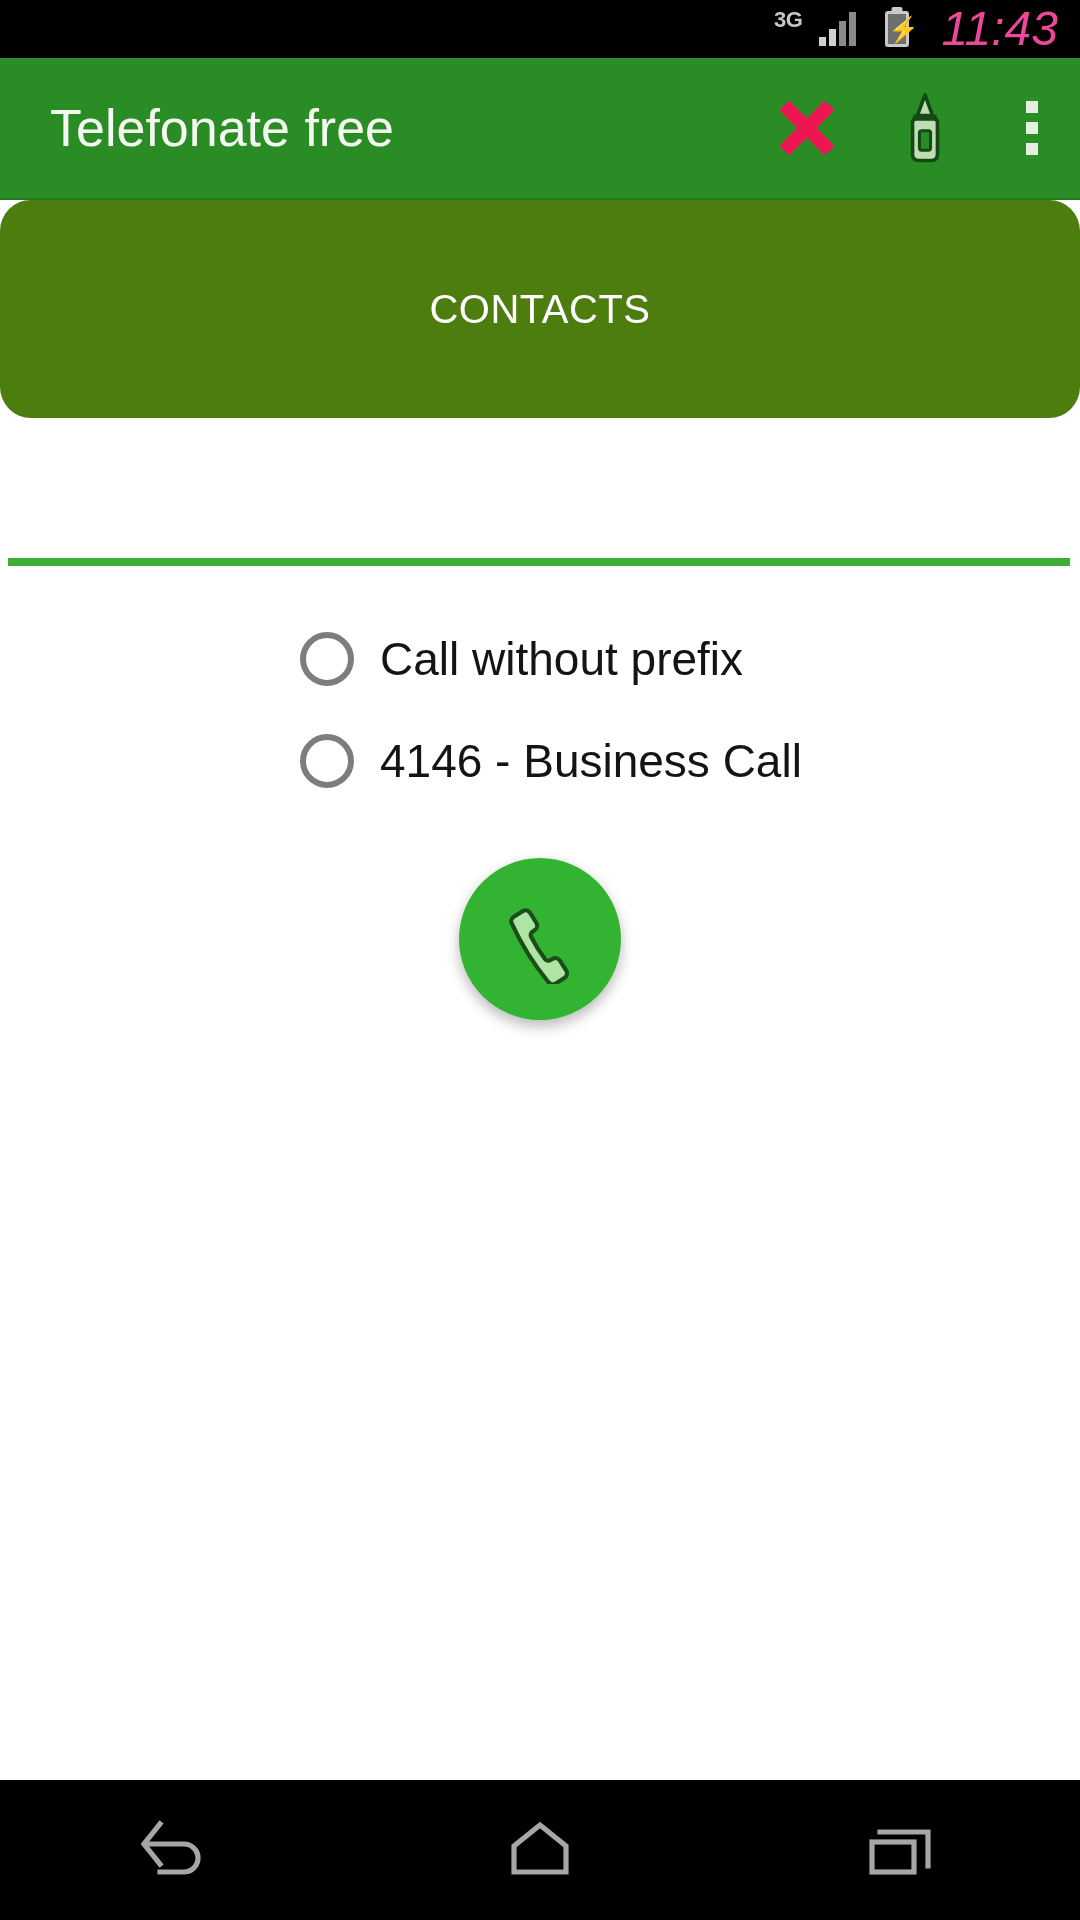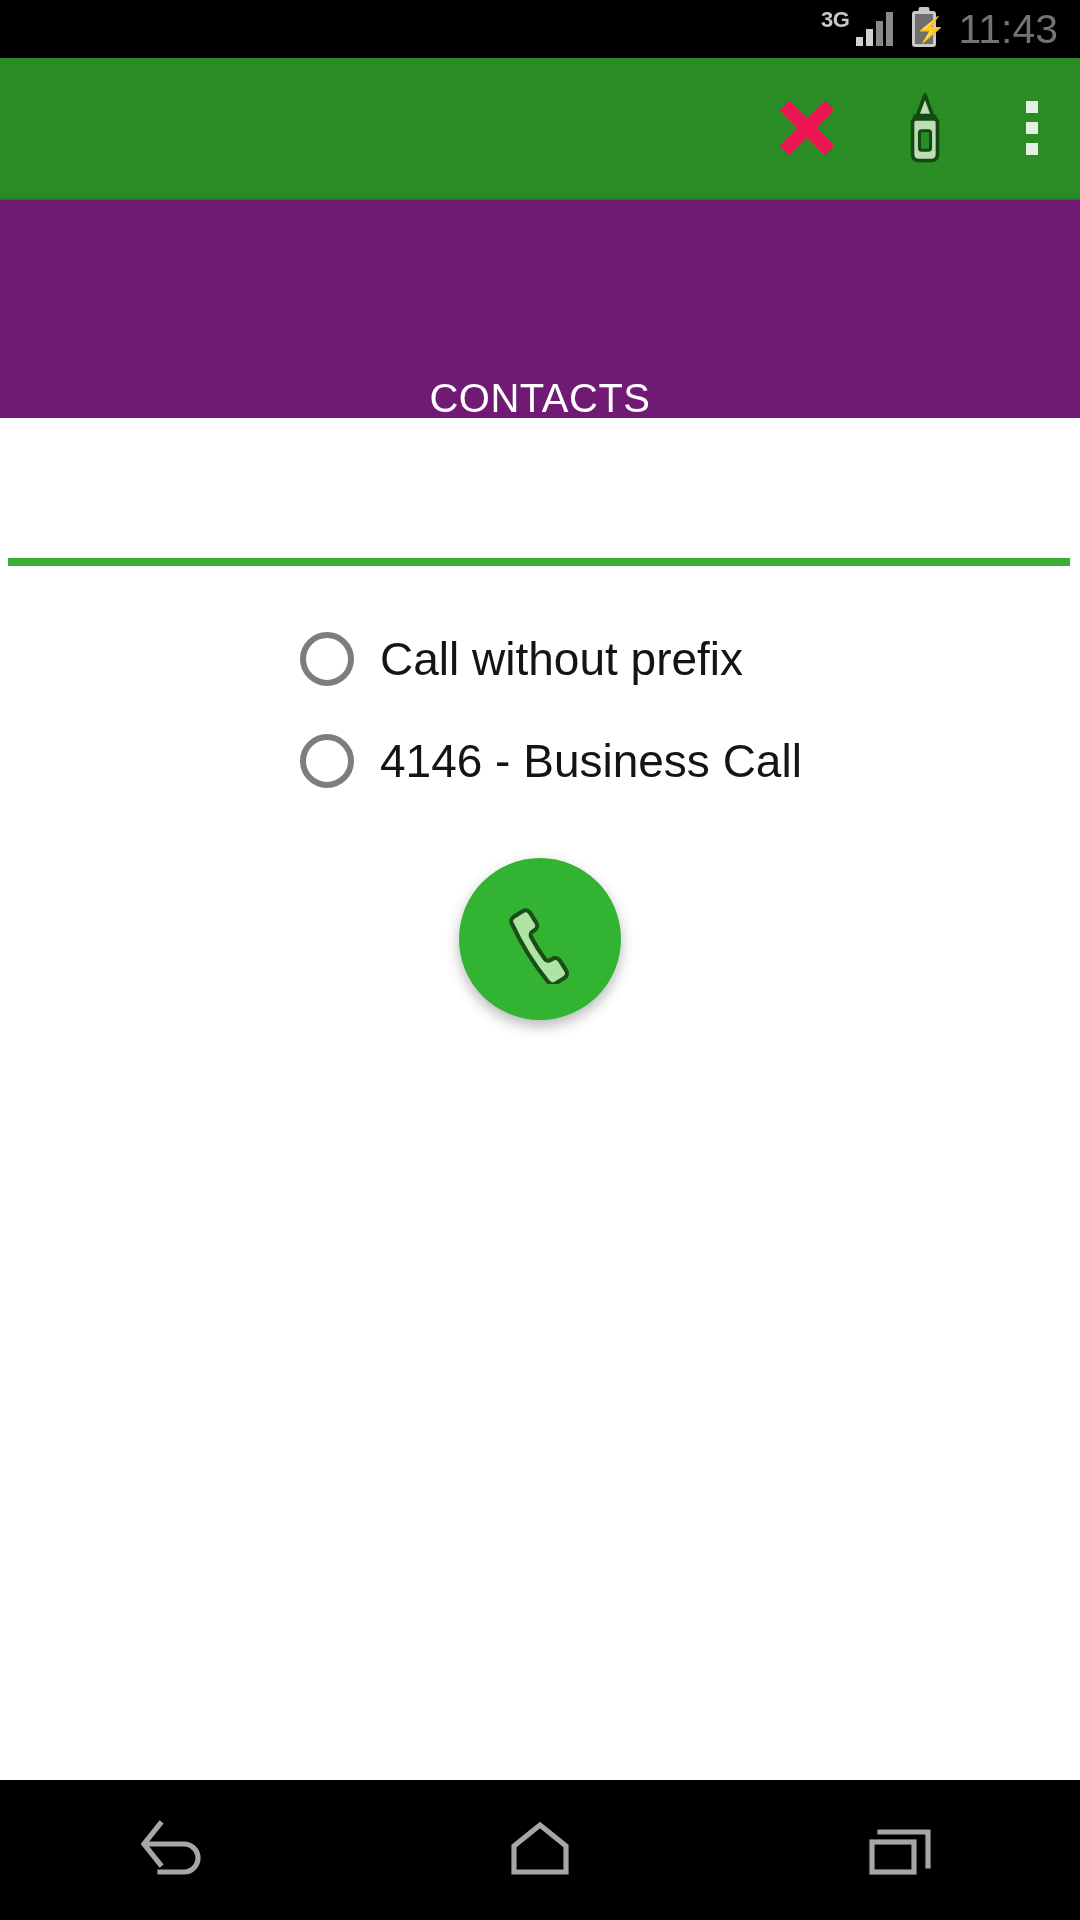--- a/index.html
+++ b/index.html
@@ -24,21 +24,21 @@
     background: #000000;
     display: flex;
     align-items: center;
     justify-content: flex-end;
     padding-right: 22px;
     box-sizing: border-box;
   }
   .status-right {
     display: flex;
     align-items: center;
-    gap: 6px;
+    gap: 16px;
   }
   .net-type {
     color: #c8c8c8;
     font-size: 22px;
     font-weight: bold;
     line-height: 1;
     position: relative;
     top: -9px;
     margin-right: 1px;
     letter-spacing: -0.5px;
@@ -85,24 +85,25 @@
     position: absolute;
     top: 50%; left: 50%;
     transform: translate(-50%,-50%);
     width: 100%;
     text-align: center;
     font-size: 25px;
     line-height: 1;
     color: #1b1b1b;
   }
   .clock {
-    color: #737373;
-    font-size: 41px;
+    color: #ec4899;
+    font-size: 48px;
     line-height: 1;
     letter-spacing: 0px;
+    font-style: italic;
   }
 
   
   .action-bar {
     position: absolute;
     top: 58px; left: 0;
     width: 1080px;
     height: 142px;
     background: #2a8c24;
     display: flex;
@@ -155,23 +156,24 @@
     width: 12px; height: 12px;
     background: #e6f0e2;
   }
 
   
   .tab-bar {
     position: absolute;
     top: 200px; left: 0;
     width: 1080px;
     height: 218px;
-    background: #701a75;
-    display: flex;
-    align-items: flex-end;
+    background: #4d7c0f;
+    display: flex;
+    align-items: center;
+    border-radius: 31px;
   }
   .tab {
     flex: 1 1 0;
     text-align: center;
     color: #ffffff;
     font-size: 40px;
     letter-spacing: 0.5px;
     line-height: 1;
     white-space: nowrap;
   }
@@ -279,20 +281,21 @@
         <i class="sb4"></i>
     </span>
     <span class="battery">
       <span class="bolt">⚡</span>
     </span>
     <span class="clock">11:43</span>
   </div>
 </div>
 
 <div class="action-bar">
+  <div class="app-title">Telefonate free</div>
 
   <div class="action-icons">
 
     <div class="act-btn">
       <span class="x-icon">
           <i></i>
           <i></i>
         </span>
     </div>
 

